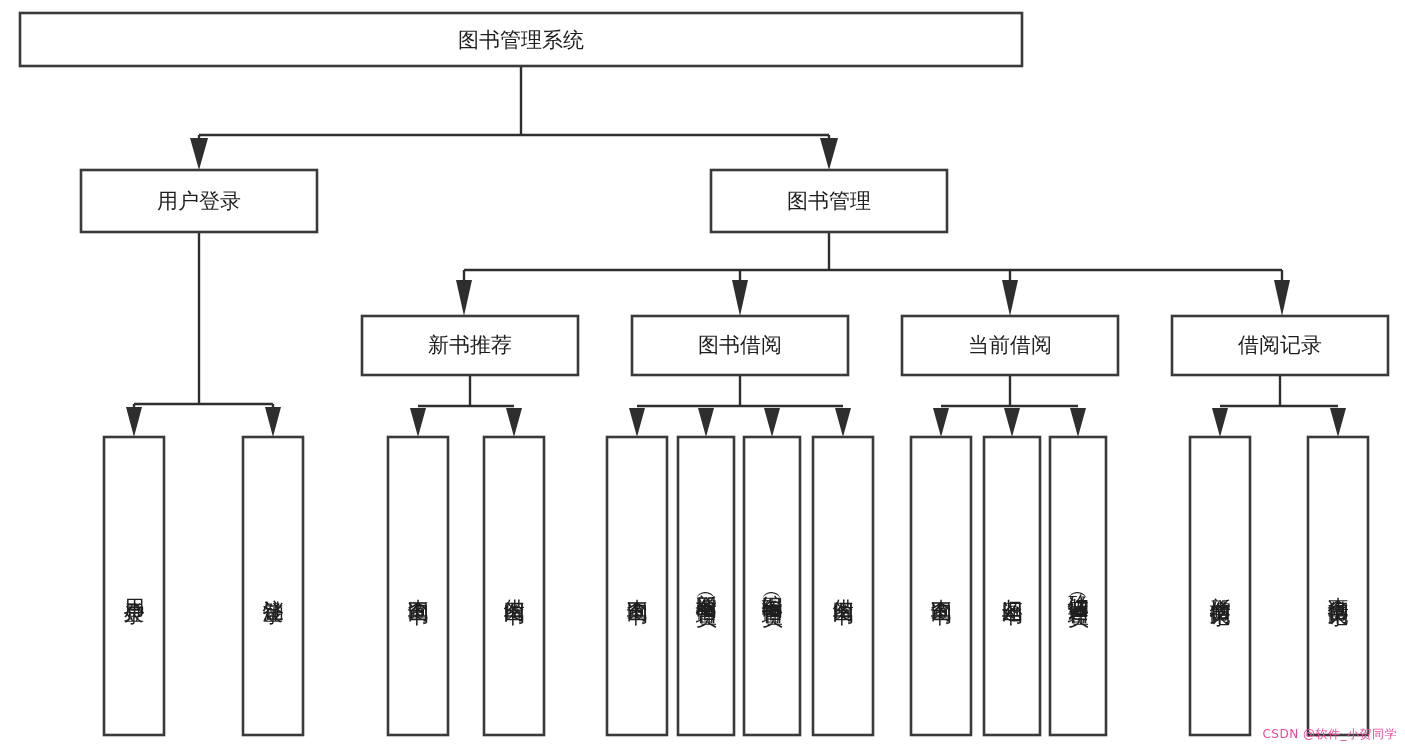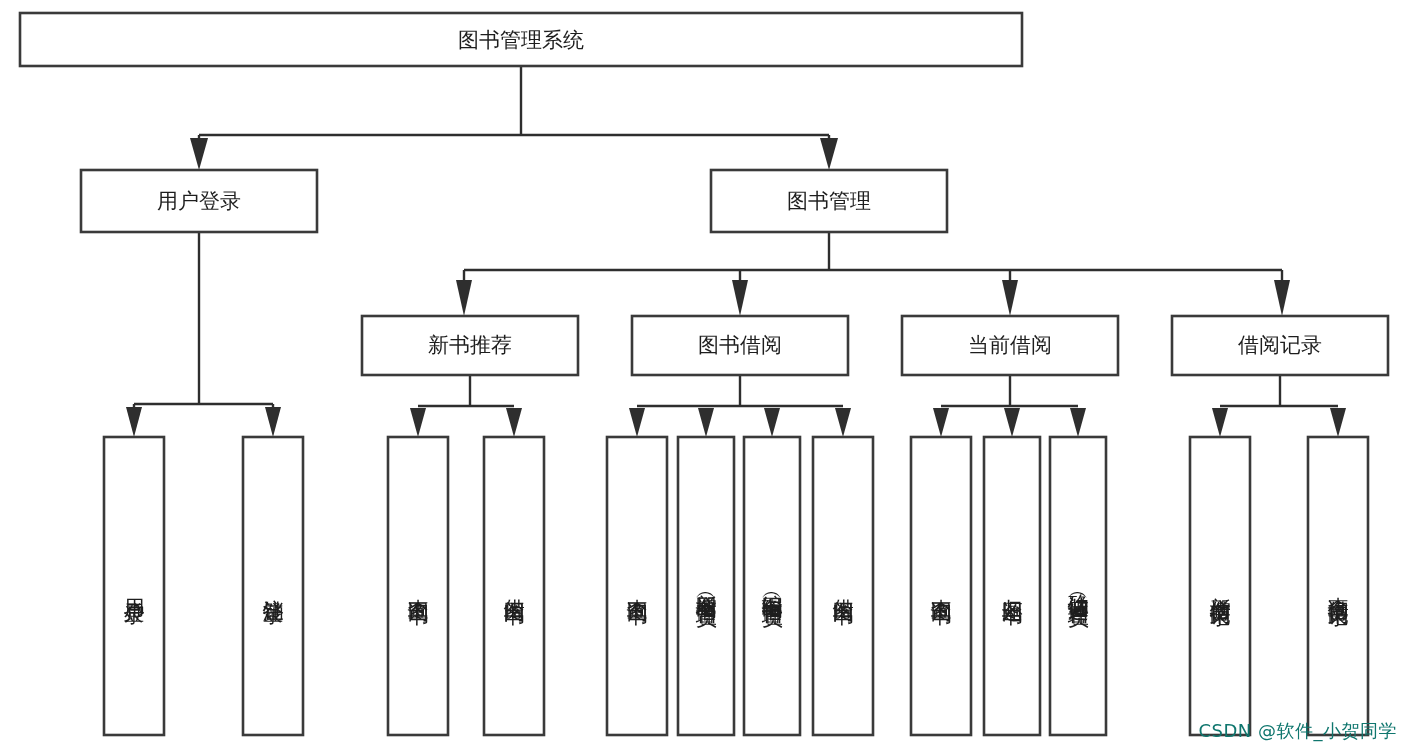--- a/index.html
+++ b/index.html
@@ -62,22 +62,22 @@
     pointer-events: none;
     display: flex;
     align-items: center;
     justify-content: center;
   }
   .watermark {
     position: absolute;
     right: 8px;
     bottom: 4px;
     font-family: "DejaVu Sans", "Liberation Sans", sans-serif;
-    font-size: 18px;
-    color: #0f766e;
+    font-size: 12px;
+    color: #ec4899;
     letter-spacing: 0.5px;
     user-select: none;
   }
 </style>
 </head>
 <body>
 
 <div id="diagram-root">
 
   <svg class="diagram-canvas" viewBox="0 0 1405 747">

